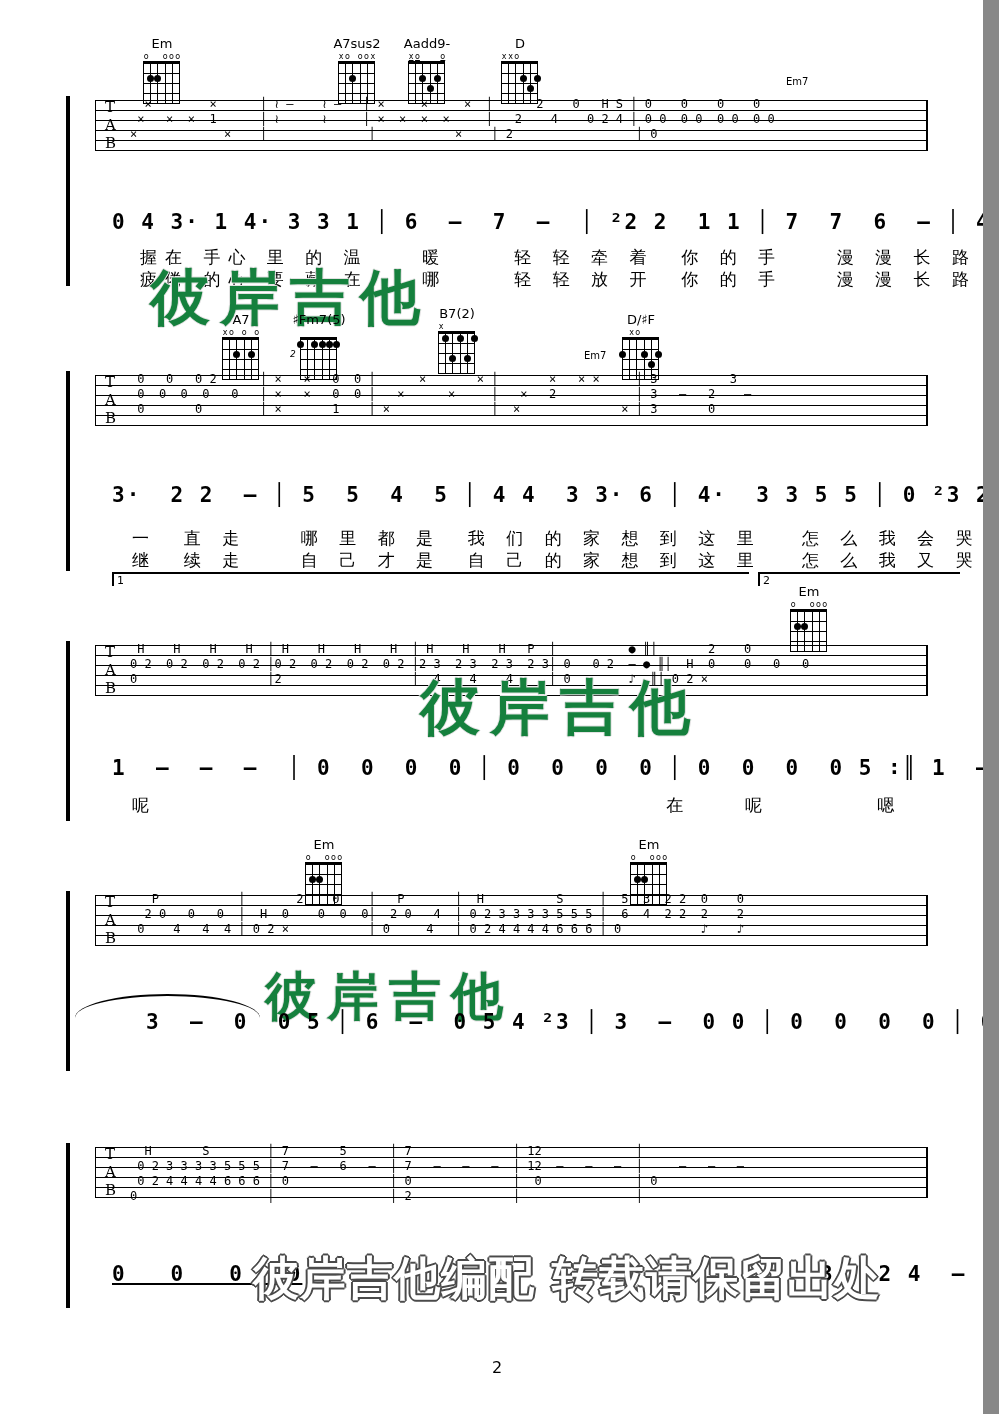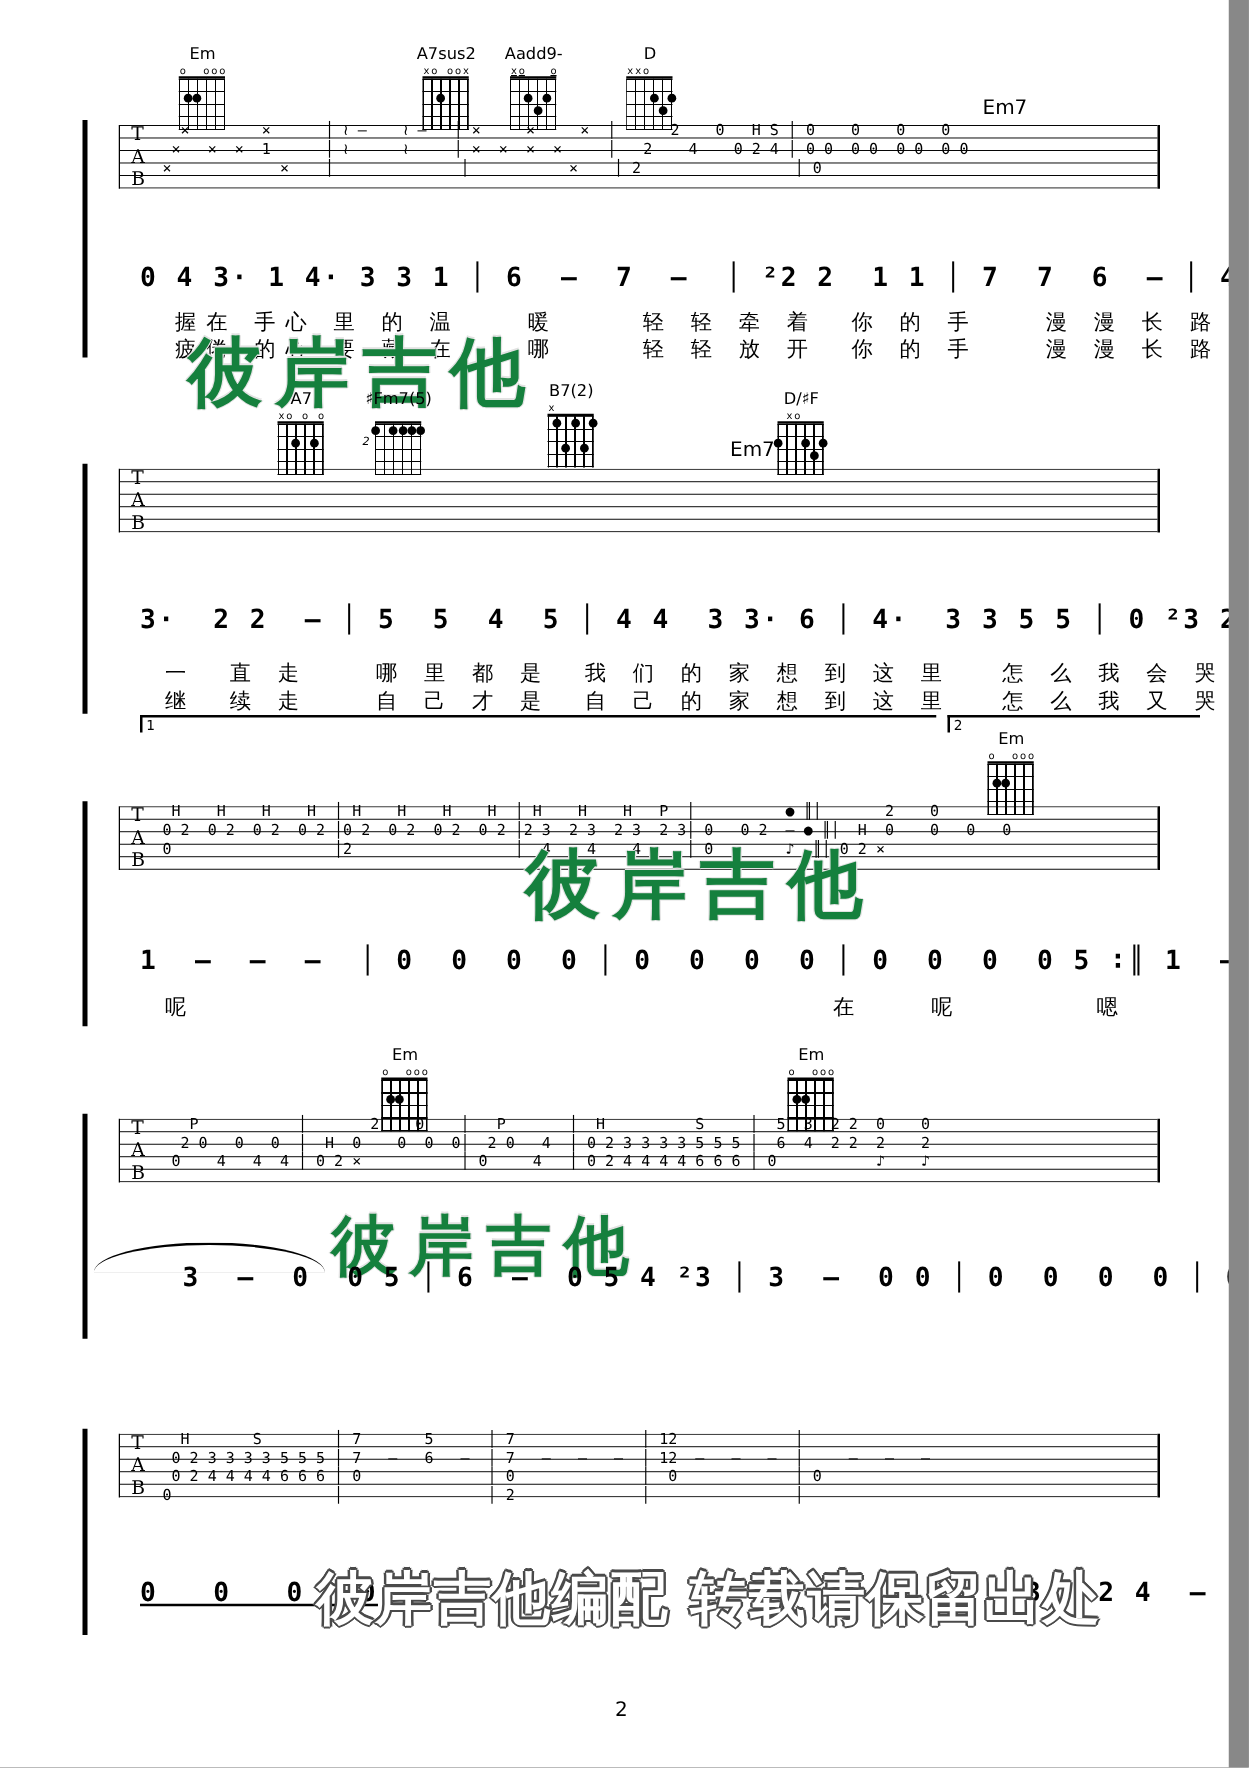--- a/index.html
+++ b/index.html
@@ -23,21 +23,21 @@
   .chord{position:absolute;width:38px;}
   .cname{position:absolute;left:50%;transform:translateX(-50%);top:-16px;
          font-size:13px;white-space:nowrap;}
   .cmarks{display:flex;width:38px;height:9px;font-size:8px;line-height:9px;}
   .cmarks span{flex:1;text-align:center;}
   .cgrid{position:relative;width:37px;height:41px;border-top:2px solid #000;
          background-image:repeating-linear-gradient(to right,#000 0,#000 1px,transparent 1px,transparent 7.2px),
                           repeating-linear-gradient(to bottom,#000 0,#000 1px,transparent 1px,transparent 10px);}
   .cdot{position:absolute;width:7px;height:7px;border-radius:50%;background:#000;}
   .cfret{position:absolute;left:-10px;top:10px;font-size:9px;font-style:italic;}
-  .clabel{position:absolute;font-size:16px;}
+  .clabel{position:absolute;font-size:10px;}
   
   .wm-small{position:absolute;font-size:60px;font-weight:bold;letter-spacing:10px;color:#15803d;
             text-shadow:-1px 0 #e2e2e2,1px 0 #e2e2e2,0 -1px #e2e2e2,0 1px #e2e2e2;white-space:nowrap;}
   .wm-big{position:absolute;font-size:46px;font-weight:bold;color:#fff;letter-spacing:1px;
           text-shadow:-2px 0 #4a4a4a,2px 0 #4a4a4a,0 -2px #4a4a4a,0 2px #4a4a4a,
                       -1px -1px #4a4a4a,1px 1px #4a4a4a,-1px 1px #4a4a4a,1px -1px #4a4a4a;
           white-space:nowrap;}
   .volta{position:absolute;height:12px;border-top:2px solid #000;border-left:2px solid #000;
          font-size:11px;padding:0 0 0 3px;}
   .slur{position:absolute;border-top:2px solid #000;border-radius:100% 100% 0 0 / 200% 200% 0 0;}
@@ -192,20 +192,23 @@
       <div class="cgrid">
         <div class="cdot" style="left: -3px; top: 12px;"></div>
         <div class="cdot" style="left: 18.6px; top: 12px;"></div>
         <div class="cdot" style="left: 33px; top: 12px;"></div>
         <div class="cdot" style="left: 25.8px; top: 22px;"></div>
       </div>
     </div>
 
   <div class="staff" style="top:375px;">
     <div class="tabletters">T<br>A<br>B</div>
+    <pre class="tabtext"> 0   0   0 2      │ ×   ×   0  0 │      ×       × │       ×   × ×     │ 3          3
+ 0  0  0  0   0   │ ×   ×   0  0 │   ×      ×     │   ×   2           │ 3   –   2    –
+ 0       0        │ ×       1    │ ×              │  ×              × │ 3       0</pre>
   </div>
 
   <div class="jp" style="left:112px;top:483px;">3·  2 2  — │ 5  5  4  5 │ 4 4  3 3· 6 │ 4·  3 3 5 5 │ 0 ²3 2· 1 ²3· 2 2 1 │</div>
   <div class="lyr" style="left:132px;top:527px;">一  直 走    哪 里 都 是  我 们 的 家 想 到 这 里   怎 么 我 会 哭 了</div>
   <div class="lyr" style="left:132px;top:549px;">继  续 走    自 己 才 是  自 己 的 家 想 到 这 里   怎 么 我 又 哭 了</div>
   <div class="volta" style="left:112px;top:572px;width:632px;">1</div>
   <div class="volta" style="left:758px;top:572px;width:197px;">2</div>
 
   <div class="sysbar" style="top:641px;height:180px;"></div>
   <div class="chord" style="left:790px;top:600px;">

